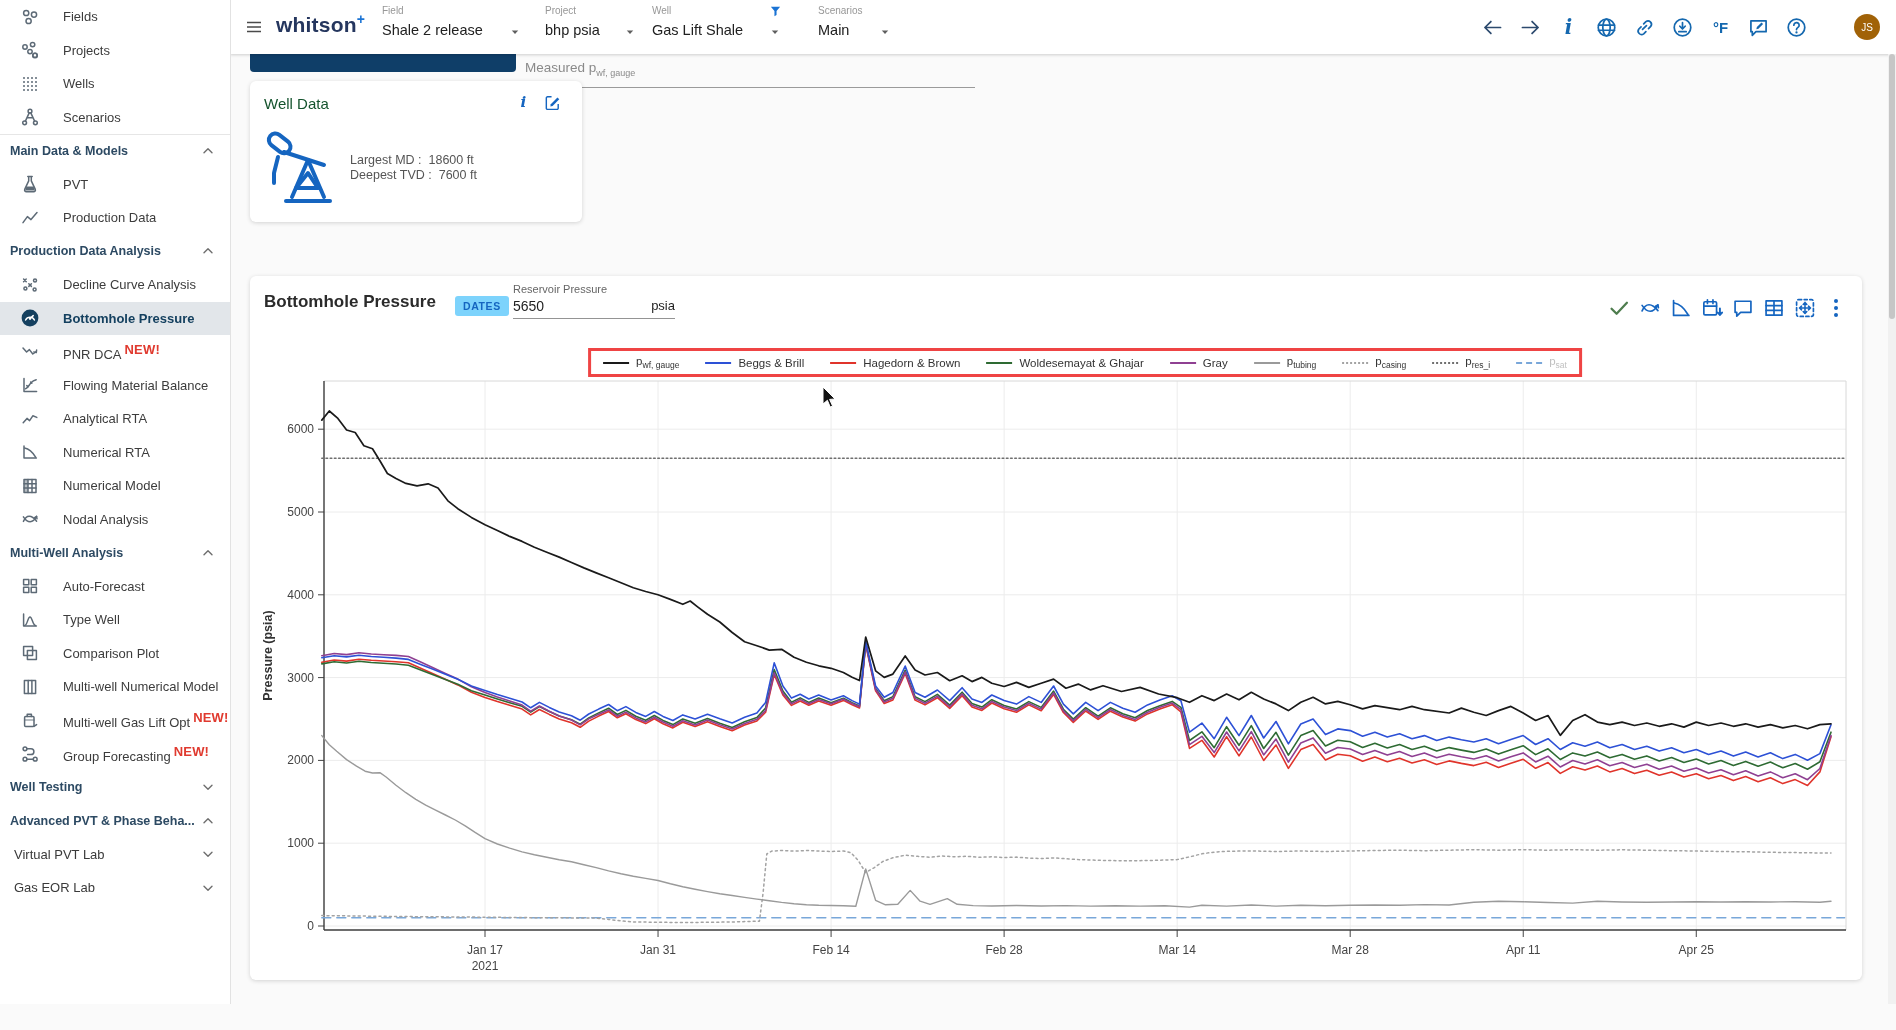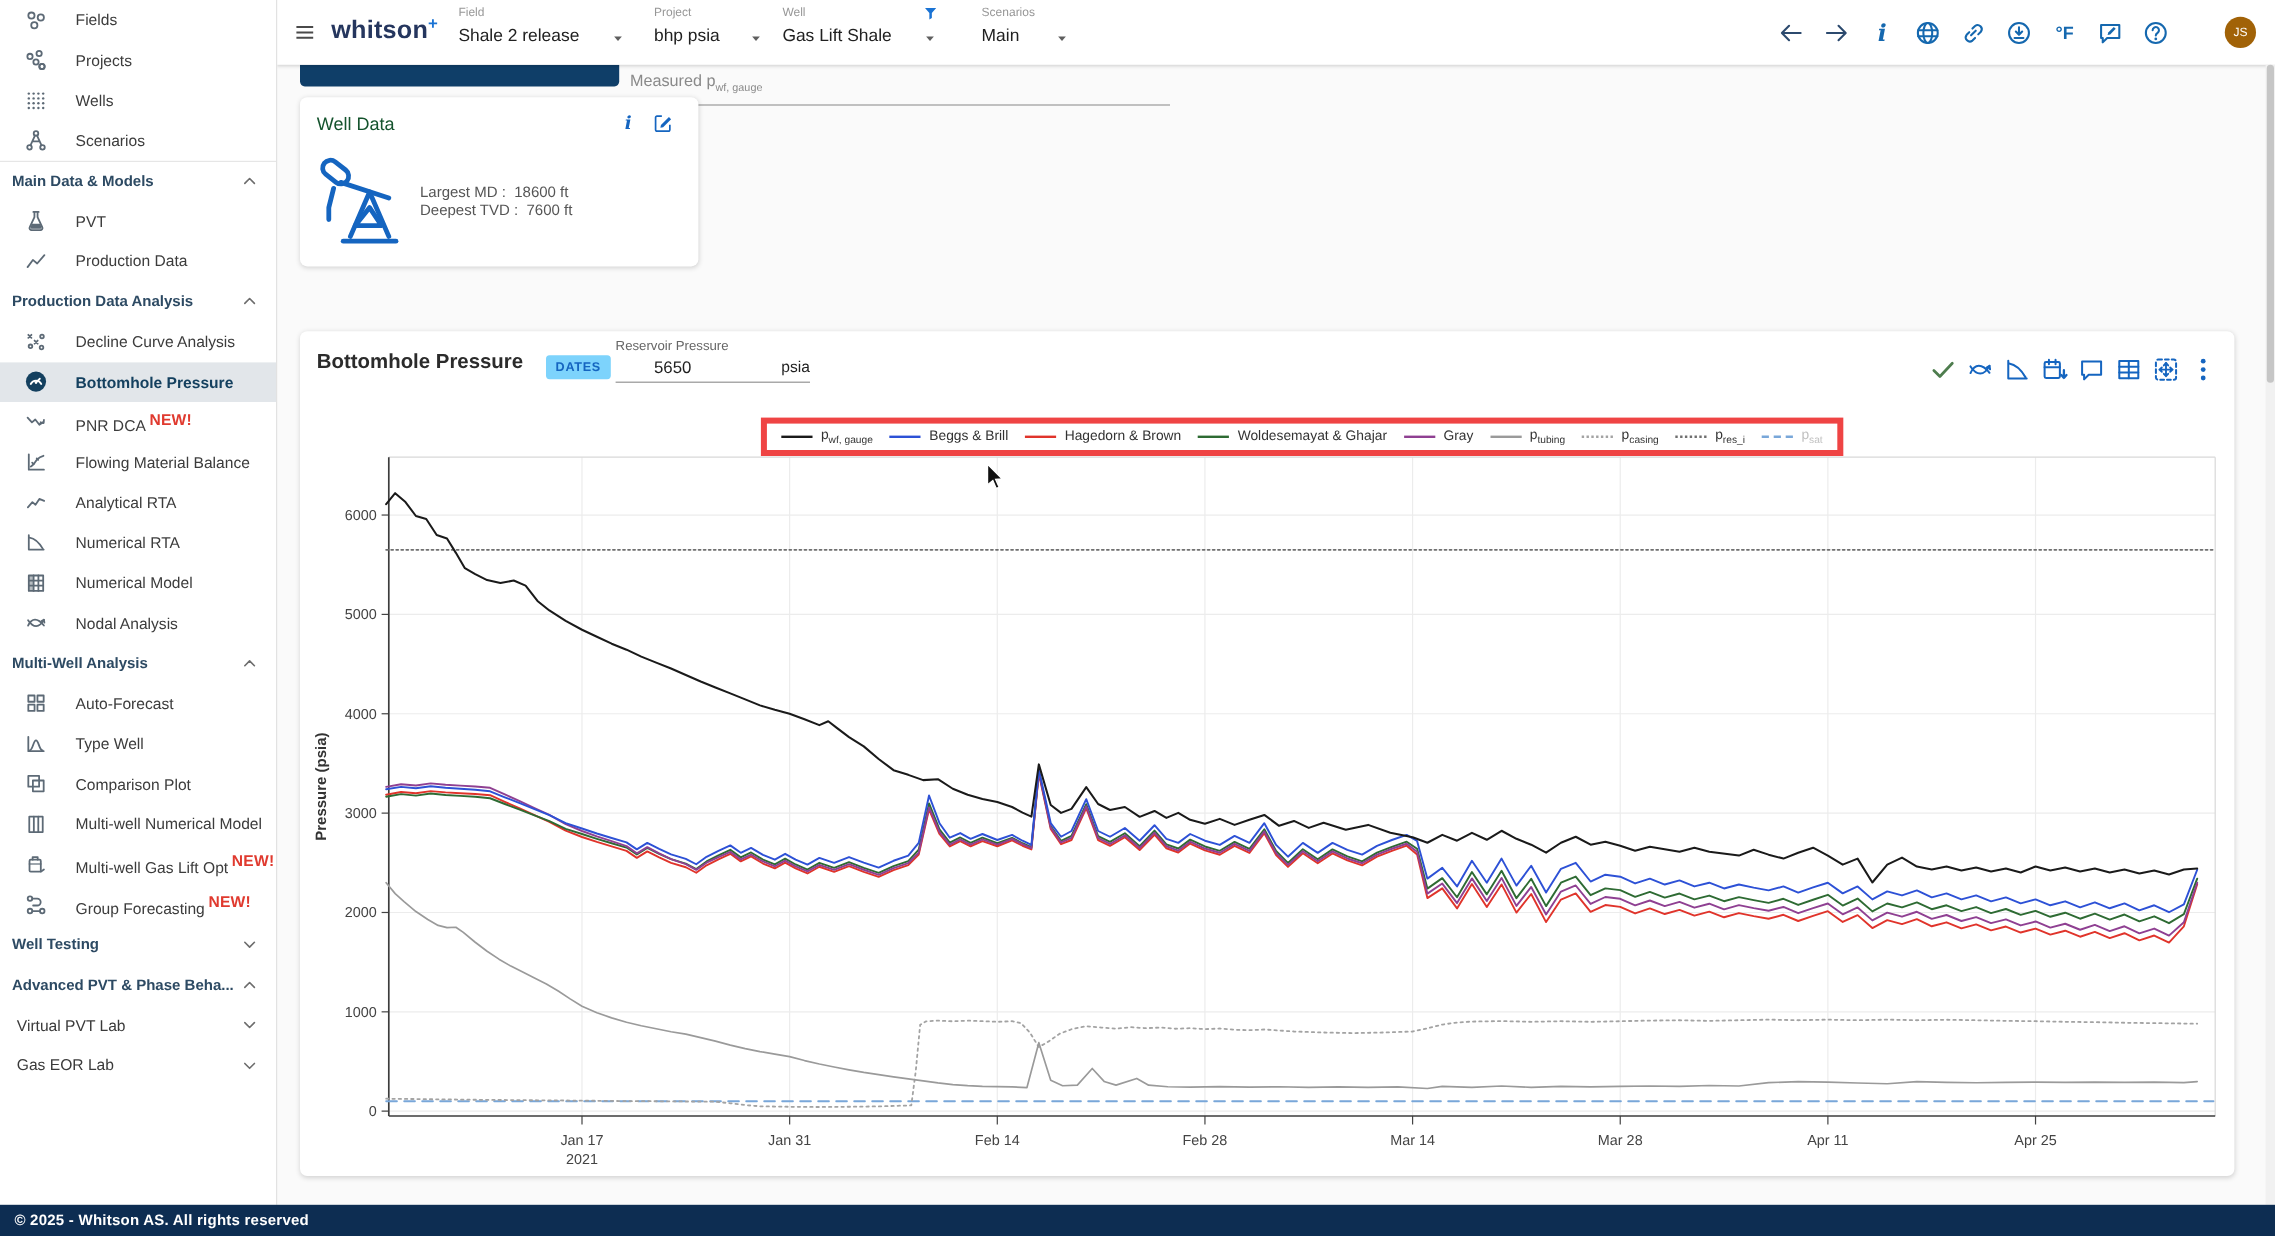--- a/index.html
+++ b/index.html
@@ -55,30 +55,30 @@
   .tabs{position:absolute;left:19px;top:186px;display:flex;height:34px;}
   .tab{padding:0 14px;display:flex;align-items:center;font-size:13px;font-weight:bold;letter-spacing:.4px;color:#757575;border-bottom:3px solid transparent;box-sizing:border-box;cursor:pointer;white-space:nowrap;}
   .tab.active{color:#17456b;border-bottom-color:#17456b;}
 
   .plot-card{position:absolute;left:20px;top:222px;width:1612px;height:704px;}
   .pc-title{position:absolute;left:14px;top:16px;font-size:17px;font-weight:bold;color:#2b2b2b;}
   .dates-badge{position:absolute;left:205px;top:20px;background:#7dd3fc;color:#1565c0;font-size:10.5px;font-weight:bold;letter-spacing:.6px;padding:4px 8px;border-radius:3px;cursor:pointer;}
   .res-field{position:absolute;left:263px;top:7px;width:162px;cursor:text;}
   .res-label{font-size:11px;color:#666;}
   .res-row{display:flex;justify-content:space-between;margin-top:3px;border-bottom:1px solid #949494;padding-bottom:4px;}
-  .res-value{font-size:14px;color:#1f1f1f;margin-left:32px;}
+  .res-value{font-size:14px;color:#1f1f1f;}
   .res-unit{font-size:13px;color:#1f1f1f;}
   .pc-toolbar{position:absolute;right:14px;top:20px;display:flex;gap:7px;}
   .tb-btn{width:24px;height:24px;color:#1565c0;cursor:pointer;}
   .tb-btn.green{color:#4e7d4e;}
   .tb-btn svg{width:100%;height:100%;}
   .kebab-dots{display:flex;flex-direction:column;align-items:center;justify-content:center;gap:3px;height:100%;}
   .kebab-dots i{width:4px;height:4px;border-radius:50%;background:#1565c0;}
 
-  .legend{position:absolute;left:835px;top:72px;transform:translateX(-50%);display:flex;align-items:center;gap:14px;border:5px solid #ef4444;background:#fff;padding:4px 12px;white-space:nowrap;z-index:3;}
+  .legend{position:absolute;left:835px;top:72px;transform:translateX(-50%);display:flex;align-items:center;gap:26px;border:3px solid #ef4444;background:#fff;padding:4px 12px;white-space:nowrap;z-index:3;}
   .lg-item{display:flex;align-items:center;gap:7px;font-size:11.5px;color:#333;}
   .lg-item sub{font-size:8.5px;}
   .lg-swatch{display:inline-block;width:26px;height:0;}
 
   .chart-wrap{position:absolute;left:0;top:60px;width:1612px;height:640px;}
   .chart-wrap svg{display:block;}
 
   
   .footer{position:absolute;left:0;top:1004px;width:1896px;height:26px;background:#0d2d52;color:#fff;display:flex;align-items:center;z-index:6;}
   .footer span{margin-left:12px;font-size:12.5px;font-weight:bold;letter-spacing:.2px;}
@@ -648,23 +648,20 @@
           </svg>
       </div>
     </section>
 
   </main>
 
   <div class="scrollbar">
       <div class="scroll-thumb"></div>
     </div>
 
-  <footer class="footer">
-    <span>© 2025 - Whitson AS. All rights reserved</span>
-  </footer>
 
   <div class="cursor">
     <svg viewBox="0 0 20 22">
         <path d="M1 1 L13 13 L7.6 13.4 L10.6 20 L8.2 21 L5.4 14.3 L1 18 Z" fill="#111" stroke="#fff" stroke-width="1"></path>
       </svg>
   </div>
 
 </div>
 
 </body></html>

